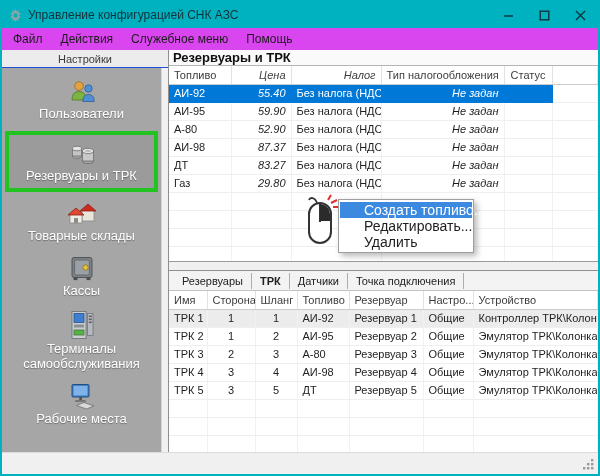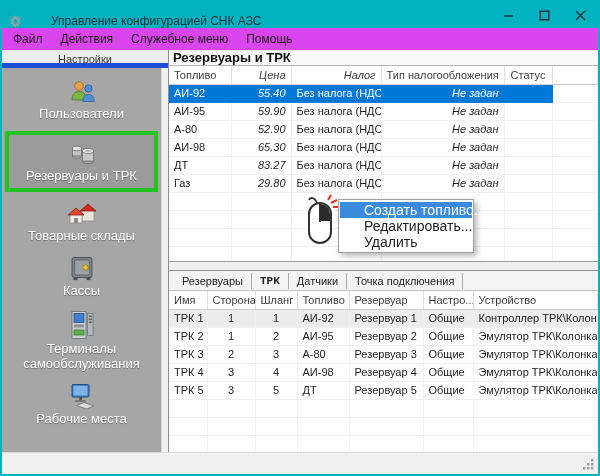--- a/index.html
+++ b/index.html
@@ -5,47 +5,47 @@
   html,body { margin:0; padding:0; background:#cfd4d6; }
   * { box-sizing:border-box; }
   .window {
     position:relative; width:600px; height:476px;
     border:2px solid var(--titlebar_teal,#00b1c0);
     background:#f0f0f0;
     font-family:"Liberation Sans", sans-serif;
     overflow:hidden;
   }
   
-  .titlebar { height:26px; background:var(--titlebar_teal,#00b1c0); display:flex; align-items:flex-end; padding:0 0 0 7px;gap:23px; }
+  .titlebar { height:26px; background:var(--titlebar_teal,#00b1c0); display:flex; align-items:center; padding:0 0 0 7px; }
   .app-icon { display:flex; margin-right:6px; }
   .title-text { font-size:12px; color:#14313a; flex:1; white-space:nowrap; overflow:hidden; }
   .win-controls { display:flex; height:100%; }
   .win-btn { width:36px; display:flex; align-items:center; justify-content:center; }
   
   .menubar { height:22px; background:#d946ef; display:flex; align-items:center; font-size:12px; color:#1c1c1c; padding-left:2px; }
   .menu-item { padding:0 9px; height:100%; display:flex; align-items:center; }
   
   .body { display:flex; height:402px; }
   .sidebar { position:relative; width:166px; background:#a6a6a6; flex:none; }
-  .sidebar-header { height:18px; line-height:18px; background:#ececec; border-bottom:5px solid #1d4ed8; text-align:center; font-size:11px; color:#3a3a3a; }
+  .sidebar-header { height:18px; line-height:18px; background:#ececec; border-bottom:1px solid #1d4ed8; text-align:center; font-size:11px; color:#3a3a3a; }
   .sidebar-scrollbar { position:absolute; top:18px; right:0; bottom:0; width:7px; background:#f1f1f1; border-left:1px solid #d6d6d6; }
   .sidebar-items { padding-top:2px; padding-right:7px; }
   .side-item { display:flex; flex-direction:column; align-items:center; margin-top:7px; padding:2px 0; }
   .side-item .icon { display:flex; margin-bottom:2px; }
   .side-label { font-size:13px; color:#ffffff; text-shadow:0 1px 1px rgba(0,0,0,.35); text-align:center; line-height:1.15; max-width:150px; }
   .side-item.selected { border:4px solid var(--accent_green,#22c220); background:#9b9b9b; margin:7px 3px 4px 3px; padding:5px 0 4px; }
   
   .main { flex:1; min-width:0; display:flex; flex-direction:column; background:#f0f0f0; border-left:1px solid #8f8f8f; }
   .main-title { height:16px; line-height:16px; font-size:13px; font-weight:bold; color:#101010; background:#fafafa; padding:0 4px; border-bottom:1px solid #b5b5b5; }
   .fuel-area { height:196px; background:#ffffff; overflow:hidden; border-bottom:1px solid #9a9a9a; }
   .splitter { height:8px; background:#f0f0f0; }
   .bottom-panel { flex:1; min-height:0; display:flex; flex-direction:column; border-top:1px solid #8f8f8f; background:#ffffff; }
   .tabbar { height:20px; flex:none; background:#f3f3f3; border-bottom:1px solid #c3c3c3; display:flex; align-items:center; font-size:11px; color:#222; padding-left:5px; }
   .tab { padding:0 8px; height:16px; line-height:16px; border-right:1px solid #adadad; }
-  .tab.selected { font-weight:bold;font-family:Liberation Mono, monospace; }
+  .tab.selected { font-weight:bold; }
   .trk-area { flex:1; overflow:hidden; background:#fff; }
   
   table { width:100%; border-collapse:collapse; table-layout:fixed; font-size:11px; }
   th { font-weight:normal; color:#3c3c3c; height:18px; padding:0 5px; background:#fff;
        border-right:1px solid #e2e2e2; border-bottom:1px solid #cccccc; white-space:nowrap; overflow:hidden; }
   td { color:#1e1e1e; height:18px; padding:0 5px; background:#fff;
        border-right:1px solid #f1f1f1; border-bottom:1px solid #efefef; white-space:nowrap; overflow:hidden; }
   tr.sel td { background:var(--selection_blue,#0078d7); color:#fff; border-color:var(--selection_blue,#0078d7); }
   tr.sel td.filler { background:#fff; border-color:#efefef; }
   tr.sel2 td { background:#ececec; }
@@ -227,21 +227,21 @@
               <tr>
                 <td class="al-l">А-80</td>
                 <td class="al-r">52.90</td>
                 <td class="al-l">Без налога (НДС)</td>
                 <td class="al-r">Не задан</td>
                 <td class="al-l"></td>
                 <td class="filler"></td>
               </tr>
               <tr>
                 <td class="al-l">АИ-98</td>
-                <td class="al-r">65.30</td>
+                <td class="al-r">87.37</td>
                 <td class="al-l">Без налога (НДС)</td>
                 <td class="al-r">Не задан</td>
                 <td class="al-l"></td>
                 <td class="filler"></td>
               </tr>
               <tr>
                 <td class="al-l">ДТ</td>
                 <td class="al-r">83.27</td>
                 <td class="al-l">Без налога (НДС)</td>
                 <td class="al-r">Не задан</td>

